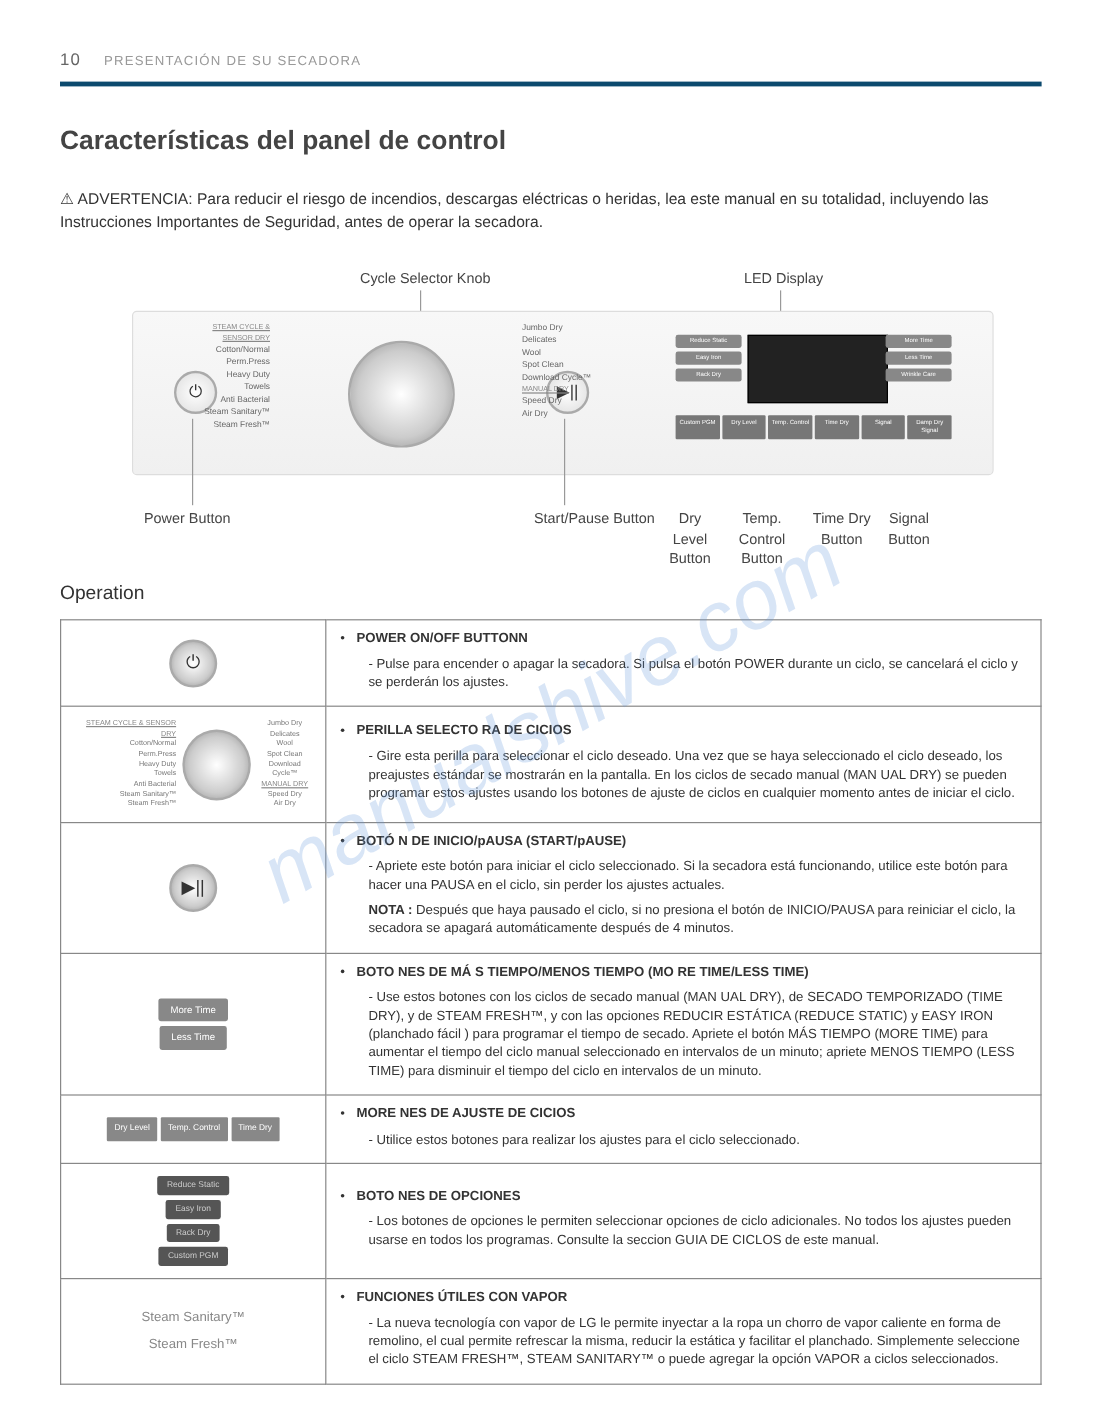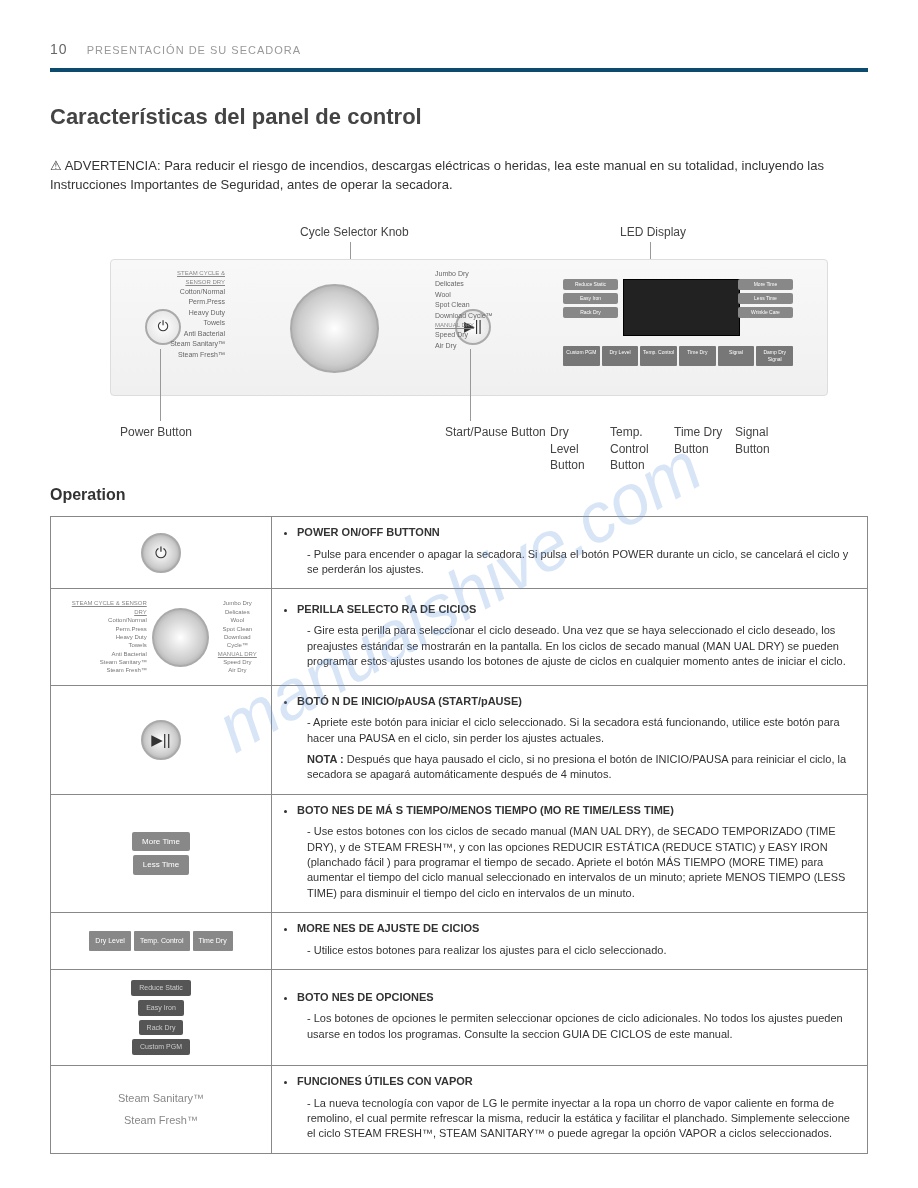--- a/index.html
+++ b/index.html
@@ -2,40 +2,40 @@
 <html><head>
 <meta charset="utf-8">
 <style>
 body{margin:0;padding:40px 50px;font-family:Arial,Helvetica,sans-serif;color:#333;background:#fff;font-size:12px;line-height:1.4;position:relative}
 .page-num{font-size:14px;color:#666;display:inline-block;margin-right:15px}
 .page-header{font-size:11px;color:#999;letter-spacing:1px;text-transform:uppercase;border-bottom:4px solid #0c4a6e;padding-bottom:8px;margin-bottom:30px}
 h1{font-size:22px;font-weight:bold;color:#444;margin:0 0 25px 0}
 .warning{font-weight:normal;color:#333;margin-bottom:30px;font-size:13px}
 .warn-icon::before{content:"⚠";margin-right:3px}
 .diagram{position:relative;height:230px;margin-bottom:30px}
-.diagram-label{position:absolute;font-size:12px;color:#444;}
+.diagram-label{position:absolute;font-size:12px;color:#444;text-align:center}
 .panel-bg{position:absolute;left:60px;right:40px;top:35px;height:135px;background:linear-gradient(#f8f8f8,#f0f0f0);border:1px solid #ddd;border-radius:4px}
 .knob-section{position:absolute;left:170px;top:45px;width:230px;height:120px}
 .knob{position:absolute;left:70px;top:15px;width:85px;height:85px;border-radius:50%;background:radial-gradient(#fff,#ccc 60%,#888);border:2px solid #aaa}
 .cycle-labels-left{position:absolute;left:-70px;top:0;font-size:7px;color:#666;line-height:1.5;text-align:right;width:75px}
 .cycle-labels-right{position:absolute;right:-55px;top:0;font-size:7px;color:#666;line-height:1.5;text-align:left;width:70px}
 .cycle-header{font-size:6px;color:#888;text-decoration:underline}
 .round-btn{position:absolute;width:32px;height:32px;border-radius:50%;background:radial-gradient(#fff,#ddd);border:2px solid #aaa;display:flex;align-items:center;justify-content:center;font-size:14px}
 .power-btn{left:95px;top:85px}
 .start-btn{left:405px;top:85px}
 .led-section{position:absolute;right:70px;top:50px;width:240px;height:100px}
 .led-screen{position:absolute;left:65px;top:5px;width:115px;height:55px;background:#222;border:1px solid #000}
 .side-btns{position:absolute;top:5px;width:55px;font-size:6px}
 .side-btns.left{left:5px}
 .side-btns.right{right:5px}
 .sbtn{background:#888;color:#fff;padding:2px 3px;margin-bottom:3px;border-radius:2px;font-size:5px;text-align:center}
 .bottom-btns{position:absolute;bottom:8px;left:5px;right:5px;display:flex;gap:2px}
 .bbtn{flex:1;background:#777;color:#fff;font-size:5px;padding:3px 1px;text-align:center;border-radius:1px}
 .callout-line{position:absolute;background:#999}
-h2{font-size:16px;font-weight:bold;margin:15px 0 10px 0}
+h2{font-size:16px;font-weight:normal;margin:15px 0 10px 0}
 .op-table{width:100%;border-collapse:collapse;border:1px solid #888}
 .op-table th{border:1px solid #888;padding:5px;font-size:12px;background:#fff;font-weight:bold}
 .op-table td{border:1px solid #888;padding:8px 10px;vertical-align:middle;font-size:11px}
 .op-table .btn-col{width:200px;text-align:center;padding:10px}
 .desc-title{font-weight:bold}
 .desc-text{margin-top:6px;margin-left:10px}
 .mini-knob{width:36px;height:36px;border-radius:50%;background:radial-gradient(#fff,#ccc 60%,#888);border:2px solid #aaa;margin:0 auto;display:inline-block;vertical-align:middle}
 .mini-play{font-size:15px}
 .mini-power{font-size:15px}
 .knob-cell{display:flex;align-items:center;justify-content:center;gap:5px}

